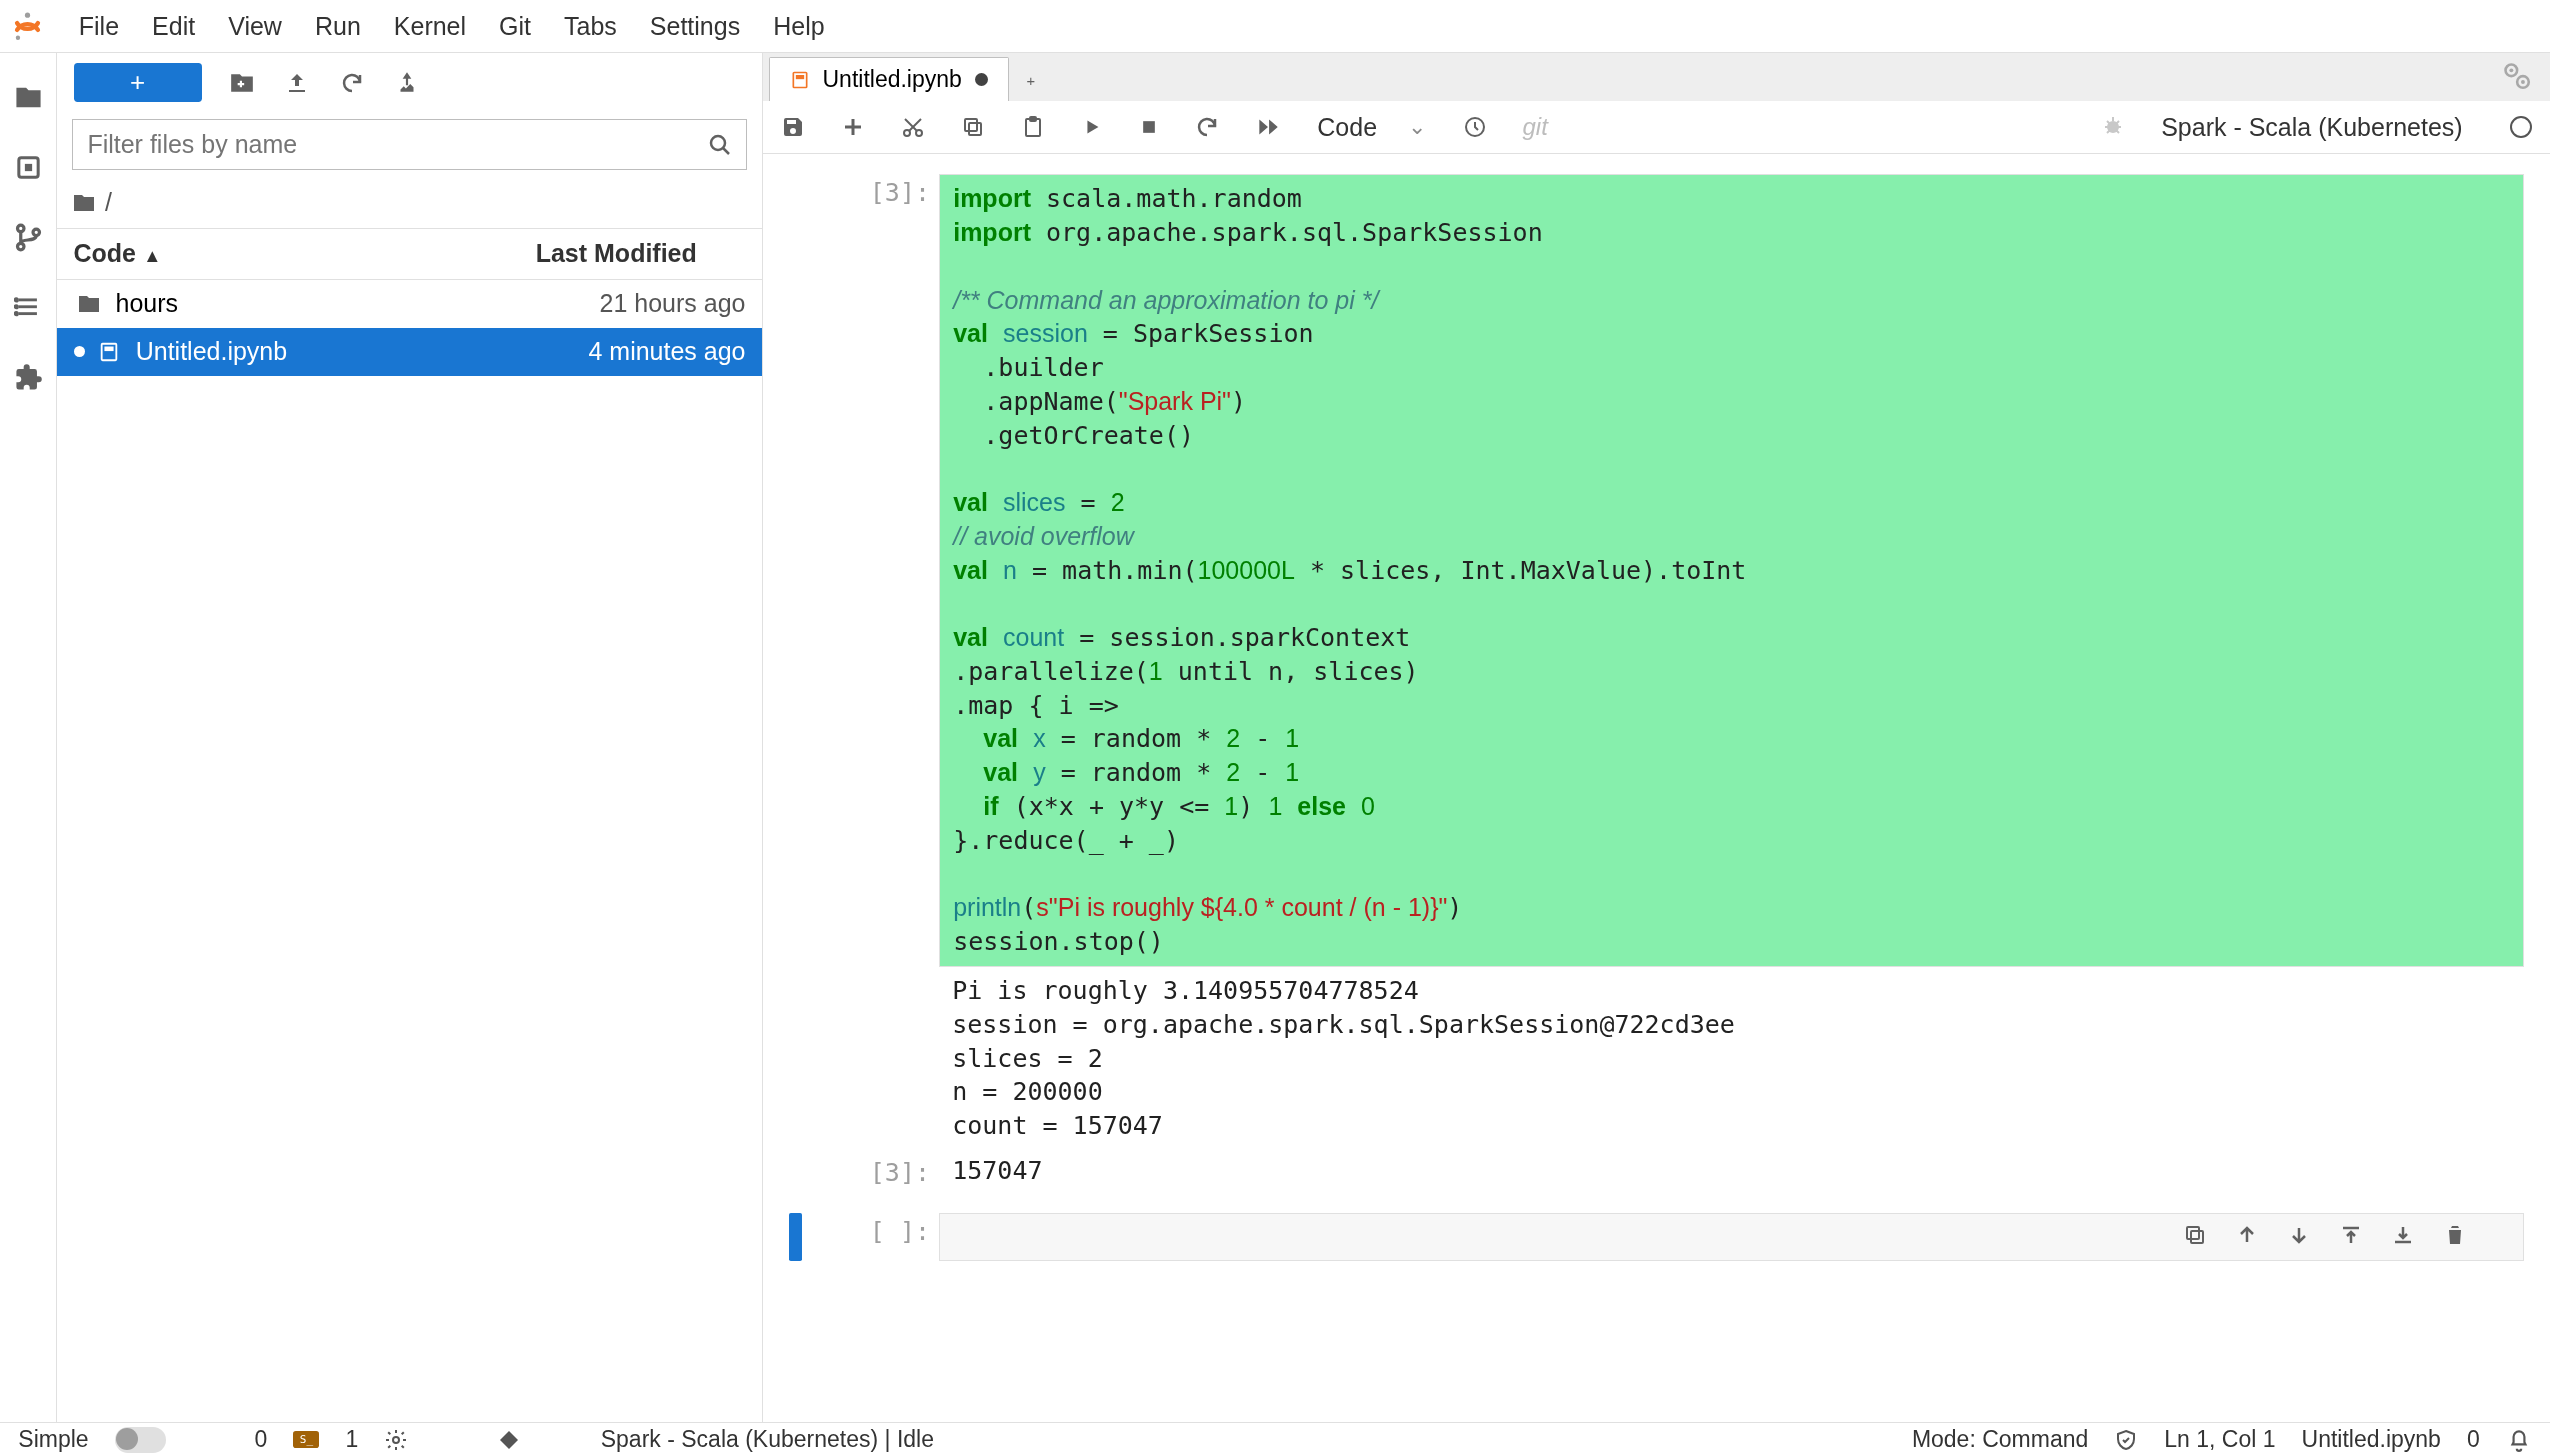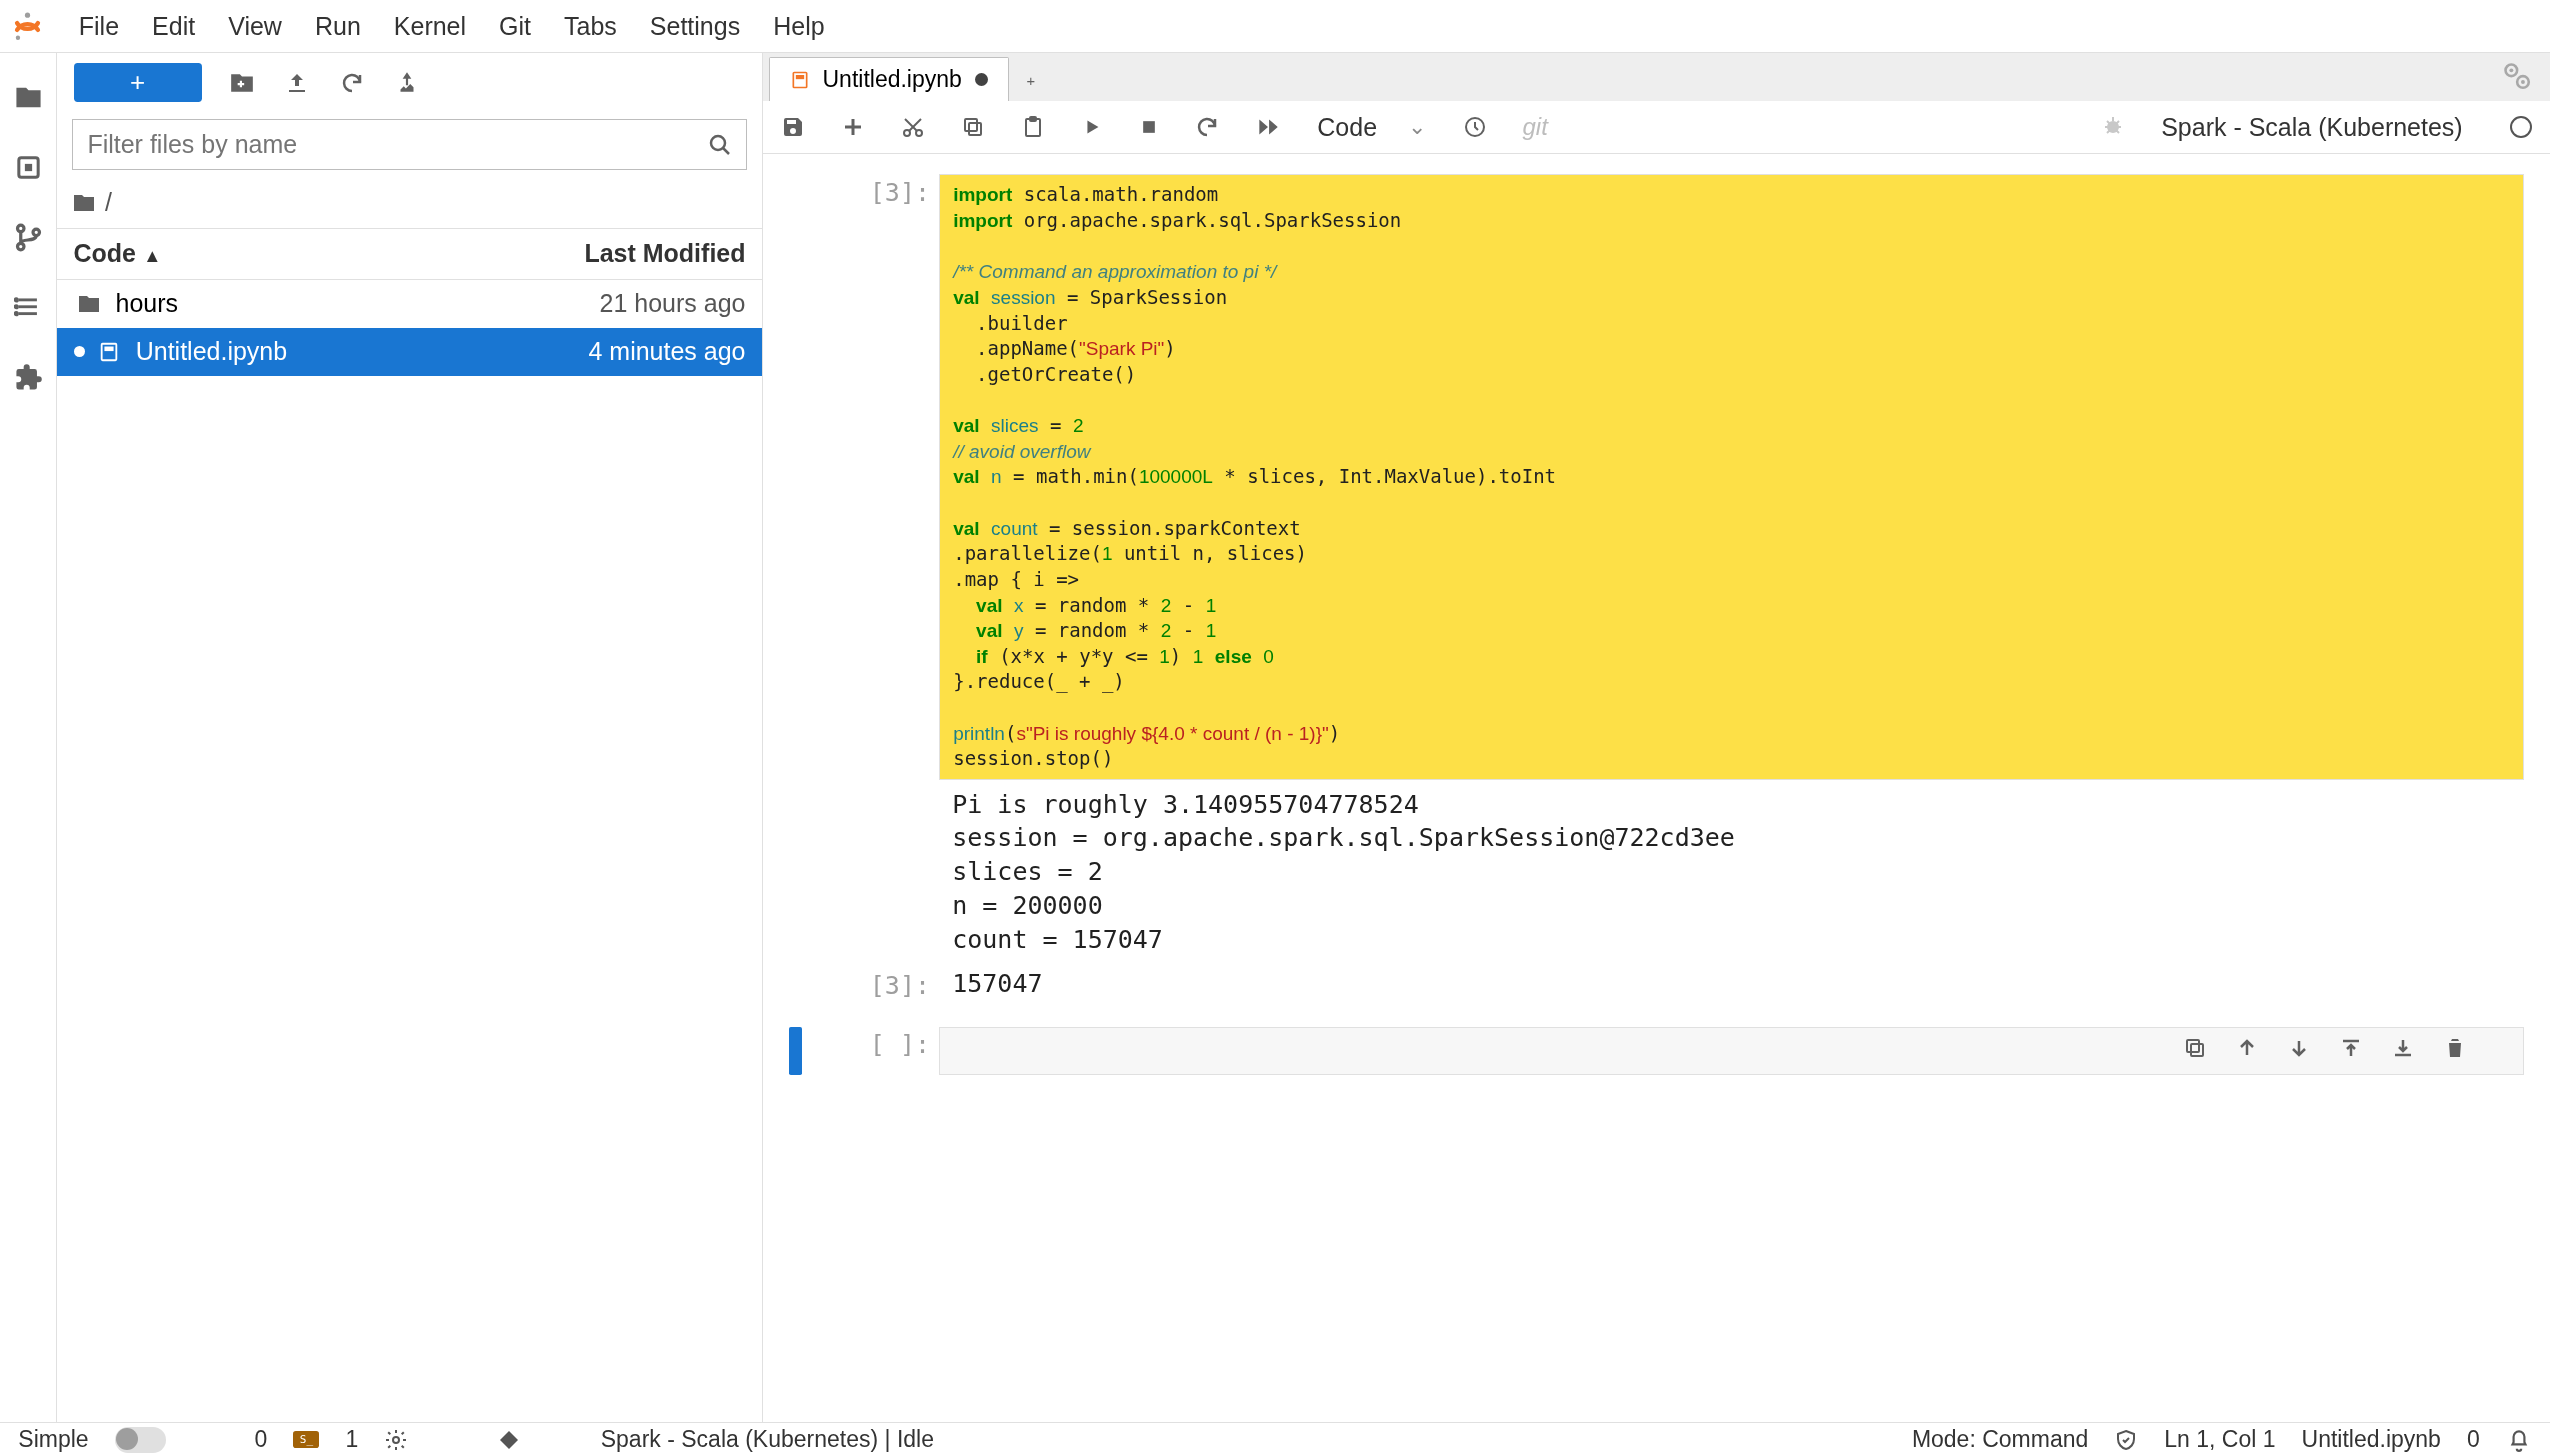--- a/index.html
+++ b/index.html
@@ -17,21 +17,21 @@
 .filepanel{width:706px;border-right:0.9px solid #e0e0e0;display:flex;flex-direction:column;background:#fff}
 .file-toolbar{height:59px;display:flex;align-items:center;padding:0 16.5px;gap:26px}
 .btn-new-launcher{background:#1976d2;color:#fff;border:none;width:128px;height:39px;border-radius:3.7px;font-size:26px;display:flex;align-items:center;justify-content:center;cursor:pointer}
 .tb-ic{width:29px;height:29px;color:#616161;cursor:pointer;display:flex;align-items:center;justify-content:center}
 .filter-row{padding:7.3px 14.7px}
 .filter-input-wrap{border:0.9px solid #bdbdbd;border-radius:0;height:51px;display:flex;align-items:center;padding:0 14.7px}
 .filter-input{border:none;outline:none;flex:1;font-size:25px;color:#777}
 .breadcrumb{height:51px;display:flex;align-items:center;padding:0 14.7px;gap:9.2px;color:#555;font-size:25px;border-bottom:0.9px solid #e0e0e0}
 .file-header{height:51px;display:flex;align-items:center;border-bottom:0.9px solid #e0e0e0;font-size:25px;color:#333}
 .file-header .col-name{flex:1;padding-left:16.5px;font-weight:600}
-.file-header .col-mod{width:275px;text-align:right;padding-right:16.5px;font-weight:600}
+.file-header .col-mod{width:275px;text-align:center;padding-right:16.5px;font-weight:600}
 .caret-up{margin-left:7.3px;font-size:18.3px}
 .file-list{flex:1;overflow:auto}
 .file-row{height:48px;display:flex;align-items:center;font-size:25px;padding:0 16.5px}
 .file-row .r-icon{width:31px;display:flex;align-items:center;justify-content:center;margin-right:11px;color:#616161}
 .file-row .r-name{flex:1}
 .file-row .r-mod{width:275px;text-align:right;color:#555}
 .file-row.selected{background:#1976d2;color:#fff}
 .file-row.selected .r-mod{color:#fff}
 .file-row.selected .r-icon{color:#fff}
 .running-dot{width:11px;height:11px;background:#fff;border-radius:50%;margin-right:9.2px}
@@ -50,21 +50,21 @@
 .sel-code .chev{color:#8a8a8a;font-size:22px}
 .kernel-label{color:#333;font-size:25px;margin-right:11px}
 .kernel-ring{width:22px;height:22px;border:2.3px solid #555;border-radius:50%}
 .git-label{color:#bdbdbd;font-size:24px;font-style:italic}
 .notebook{flex:1;background:#fff;overflow:auto;padding:20px 26px 55px 26px}
 .cellwrap{display:flex;margin-bottom:7.3px}
 .gutter{width:13px;margin-right:9.2px}
 .gutter.active{background:#1976d2;border-radius:1.8px}
 .prompt{width:128px;text-align:right;font-family:Menlo,Consolas,"DejaVu Sans Mono",monospace;font-size:25px;color:#9e9e9e;padding-right:9.2px;padding-top:3.7px}
 .cellbody{flex:1}
-.codebox{background:#fde047;border:0.9px solid #e0e0e0;padding:7.3px 13px;font-family:Menlo,Consolas,"DejaVu Sans Mono",monospace;font-size:19px;line-height:1.35;white-space:pre;overflow:auto;color:#212121}
+.codebox{background:#86efac;border:0.9px solid #e0e0e0;padding:7.3px 13px;font-family:Menlo,Consolas,"DejaVu Sans Mono",monospace;font-size:25px;line-height:1.35;white-space:pre;overflow:auto;color:#212121}
 .outputbox{padding:7.3px 13px 3.7px 13px;font-family:Menlo,Consolas,"DejaVu Sans Mono",monospace;font-size:25px;line-height:1.35;white-space:pre;color:#212121}
 .kw{color:#008000;font-weight:bold}
 .cm{color:#408080;font-style:italic}
 .str{color:#BA2121}
 .num{color:#008000}
 .fn{color:#1a7f89}
 .cell-toolbar{position:absolute;right:55px;display:flex;gap:26px;color:#616161}
 .cell-toolbar .ic{width:26px;height:26px}
 .emptycell{height:48px;background:#f7f7f7;border:0.9px solid #e0e0e0;position:relative}
 

